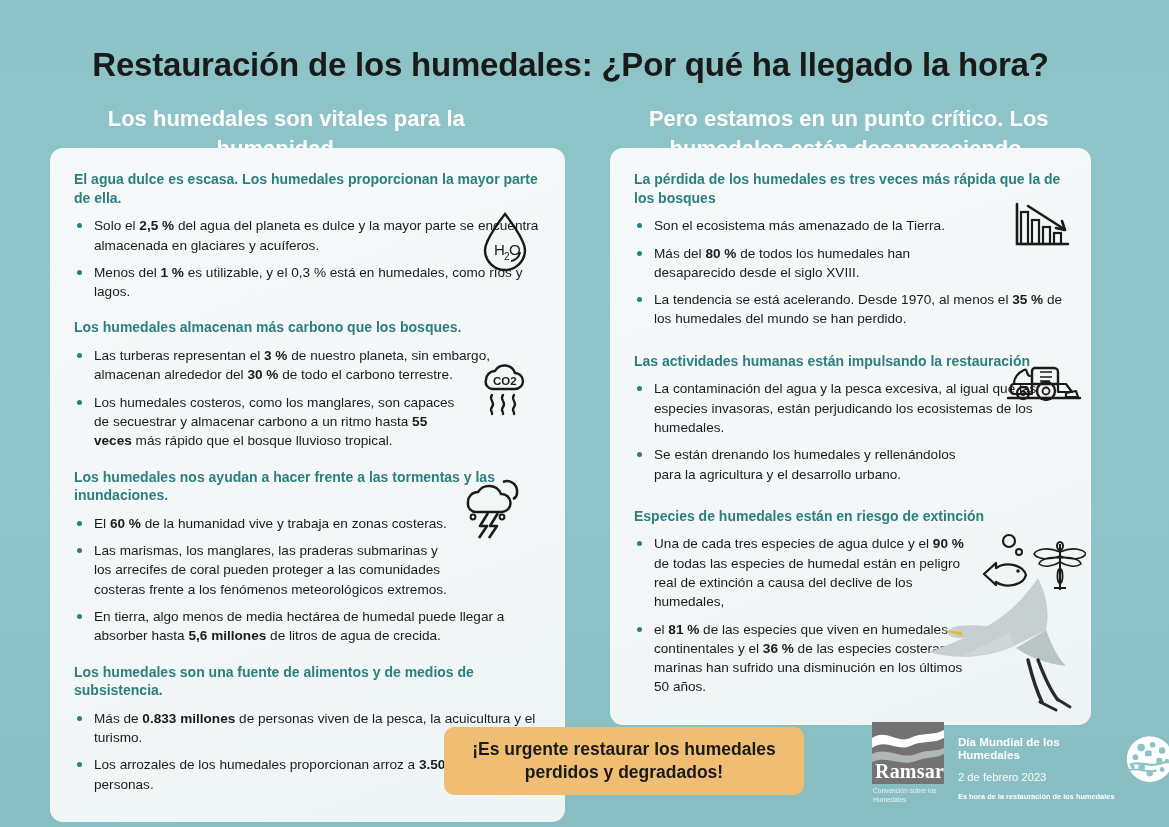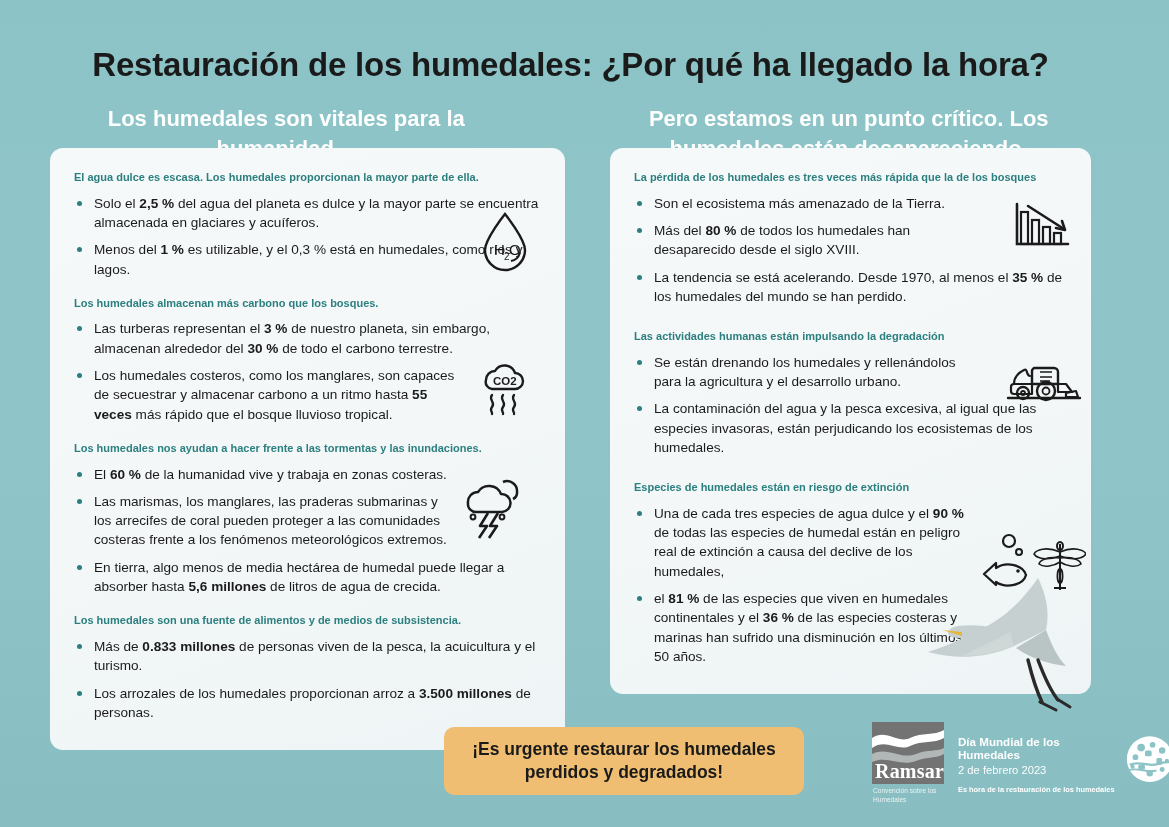--- a/index.html
+++ b/index.html
@@ -52,21 +52,21 @@
     background: linear-gradient(160deg, #f6f9fa 0%, #f3f7f8 55%, #eef4f5 100%);
     border-radius: 13px;
     position: relative;
     overflow: hidden;
   }
   .card.left  { width: 515px; padding: 22px 26px 28px 24px; }
   .card.right { width: 481px; padding: 22px 26px 28px 24px; min-height: 530px; }
 
   h3.sec {
     color: #2b7f7f;
-    font-size: 11px;
+    font-size: 14px;
     font-weight: 700;
     line-height: 1.33;
     margin-bottom: 9px;
   }
   .block { margin-bottom: 17px; }
   .block:last-child { margin-bottom: 0; }
 
   ul.bullets { list-style: none; }
   ul.bullets li {
     position: relative;
@@ -141,21 +141,21 @@
     padding-left: 1px;
   }
   #wwd {
     padding-top: 13px;
     display: flex;
     align-items: flex-start;
     gap: 7px;
   }
   #wwd-lines { color: #ffffff; }
   #wwd-l1 { font-size: 11.6px; font-weight: 700; line-height: 1.14; }
-  #wwd-l2 { font-size: 11.2px; font-weight: 400; line-height: 1.3; margin-top: 2px; opacity: .97; }
+  #wwd-l2 { font-size: 11.2px; font-weight: 400; line-height: 1.3; margin-top: 9px; opacity: .97; }
   #wwd-tag {
     color: #ffffff;
     font-size: 7.4px;
     font-weight: 700;
     margin-top: 7px;
     white-space: nowrap;
   }
   #wwd-globe { margin-top: -1px; }
 
   #bird { position: absolute; left: 918px; top: 560px; pointer-events: none; }
@@ -290,24 +290,24 @@
     <div class="block">
       <h3 class="sec">La pérdida de los humedales es tres veces más rápida que la de los bosques</h3>
       <ul class="bullets">
         <li>Son el ecosistema más amenazado de la Tierra.</li>
         <li style="padding-right:70px;">Más del <b>80 %</b> de todos los humedales han desaparecido desde el siglo XVIII.</li>
         <li>La tendencia se está acelerando. Desde 1970, al menos el <b>35 %</b> de los humedales del mundo se han perdido.</li>
       </ul>
     </div>
 
     <div class="block" style="margin-top:23px;">
-      <h3 class="sec">Las actividades humanas están impulsando la degradación</h3>
-      <ul class="bullets">
+      <h3 class="sec">Las actividades humanas están impulsando la restauración</h3>
+      <ul class="bullets">
+        <li>La contaminación del agua y la pesca excesiva, al igual que las especies invasoras, están perjudicando los ecosistemas de los humedales.</li>
         <li style="padding-right:80px;">Se están drenando los humedales y rellenándolos para la agricultura y el desarrollo urbano.</li>
-        <li>La contaminación del agua y la pesca excesiva, al igual que las especies invasoras, están perjudicando los ecosistemas de los humedales.</li>
       </ul>
     </div>
 
     <div class="block" style="margin-top:23px;">
       <h3 class="sec">Especies de humedales están en riesgo de extinción</h3>
       <ul class="bullets">
         <li style="padding-right:100px;">Una de cada tres especies de agua dulce y el <b>90 %</b> de todas las especies de humedal están en peligro real de extinción a causa del declive de los humedales,</li>
         <li style="padding-right:100px;">el <b>81 %</b> de las especies que viven en humedales continentales y el <b>36 %</b> de las especies costeras y marinas han sufrido una disminución en los últimos 50 años.</li>
       </ul>
     </div>

